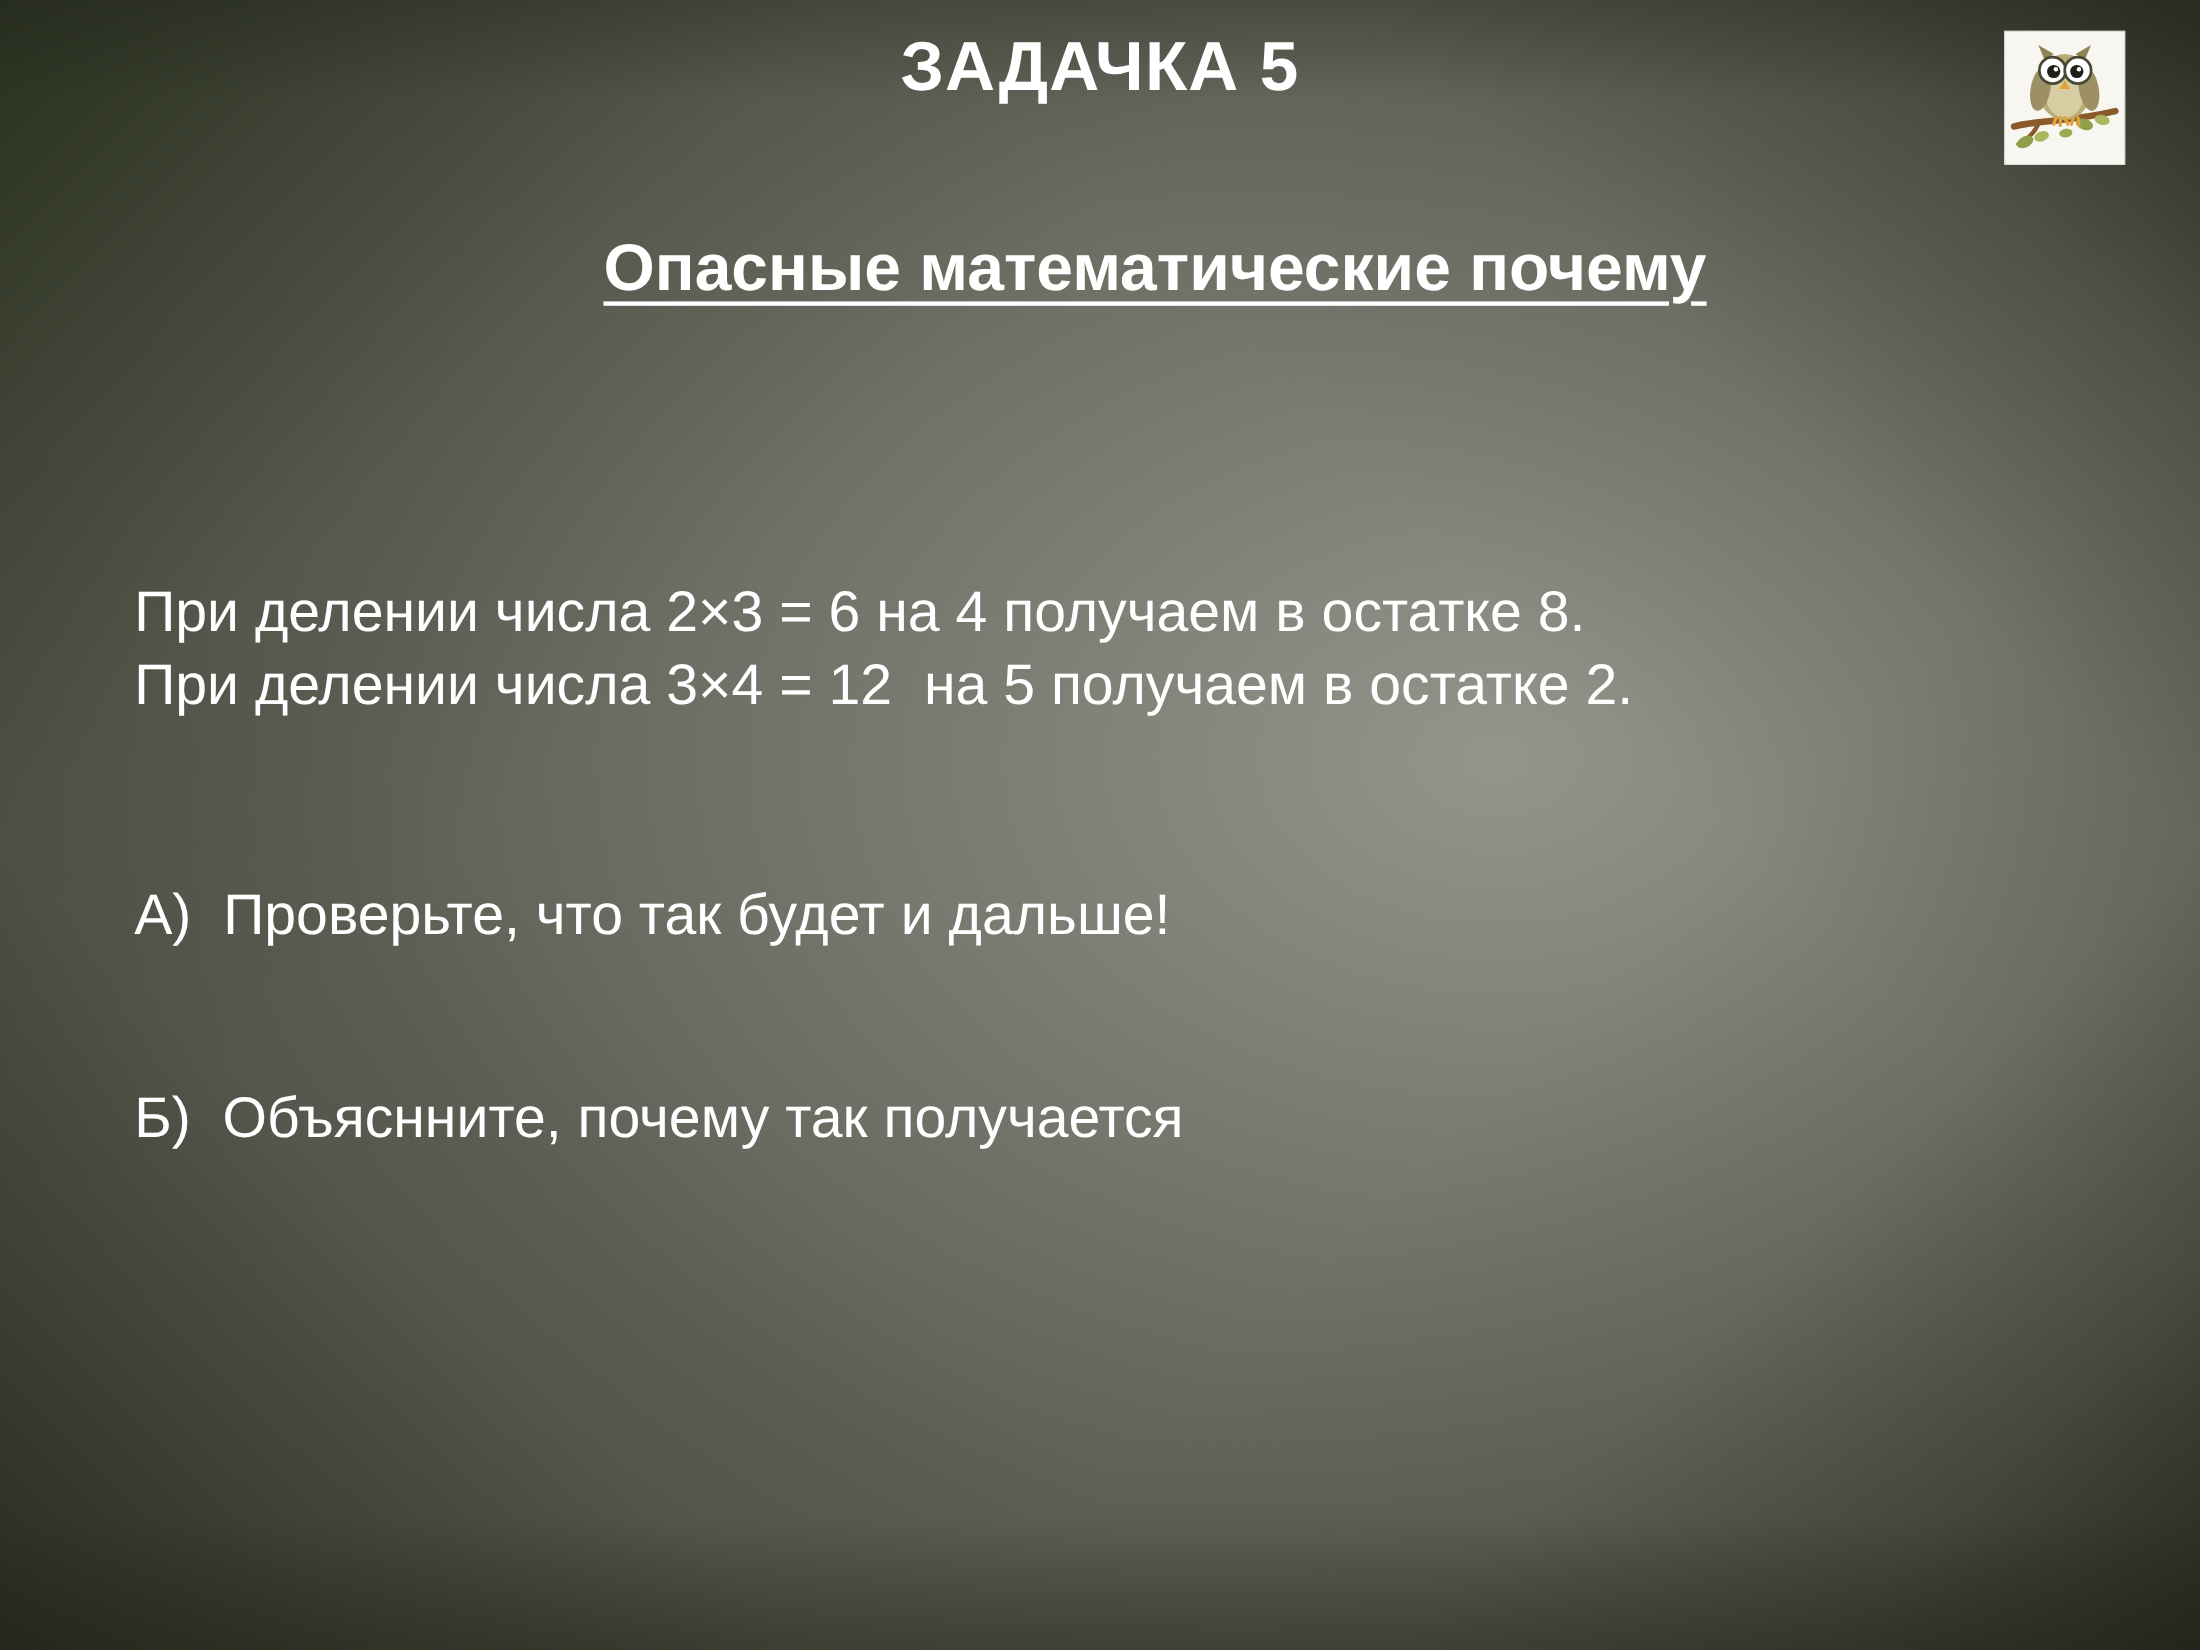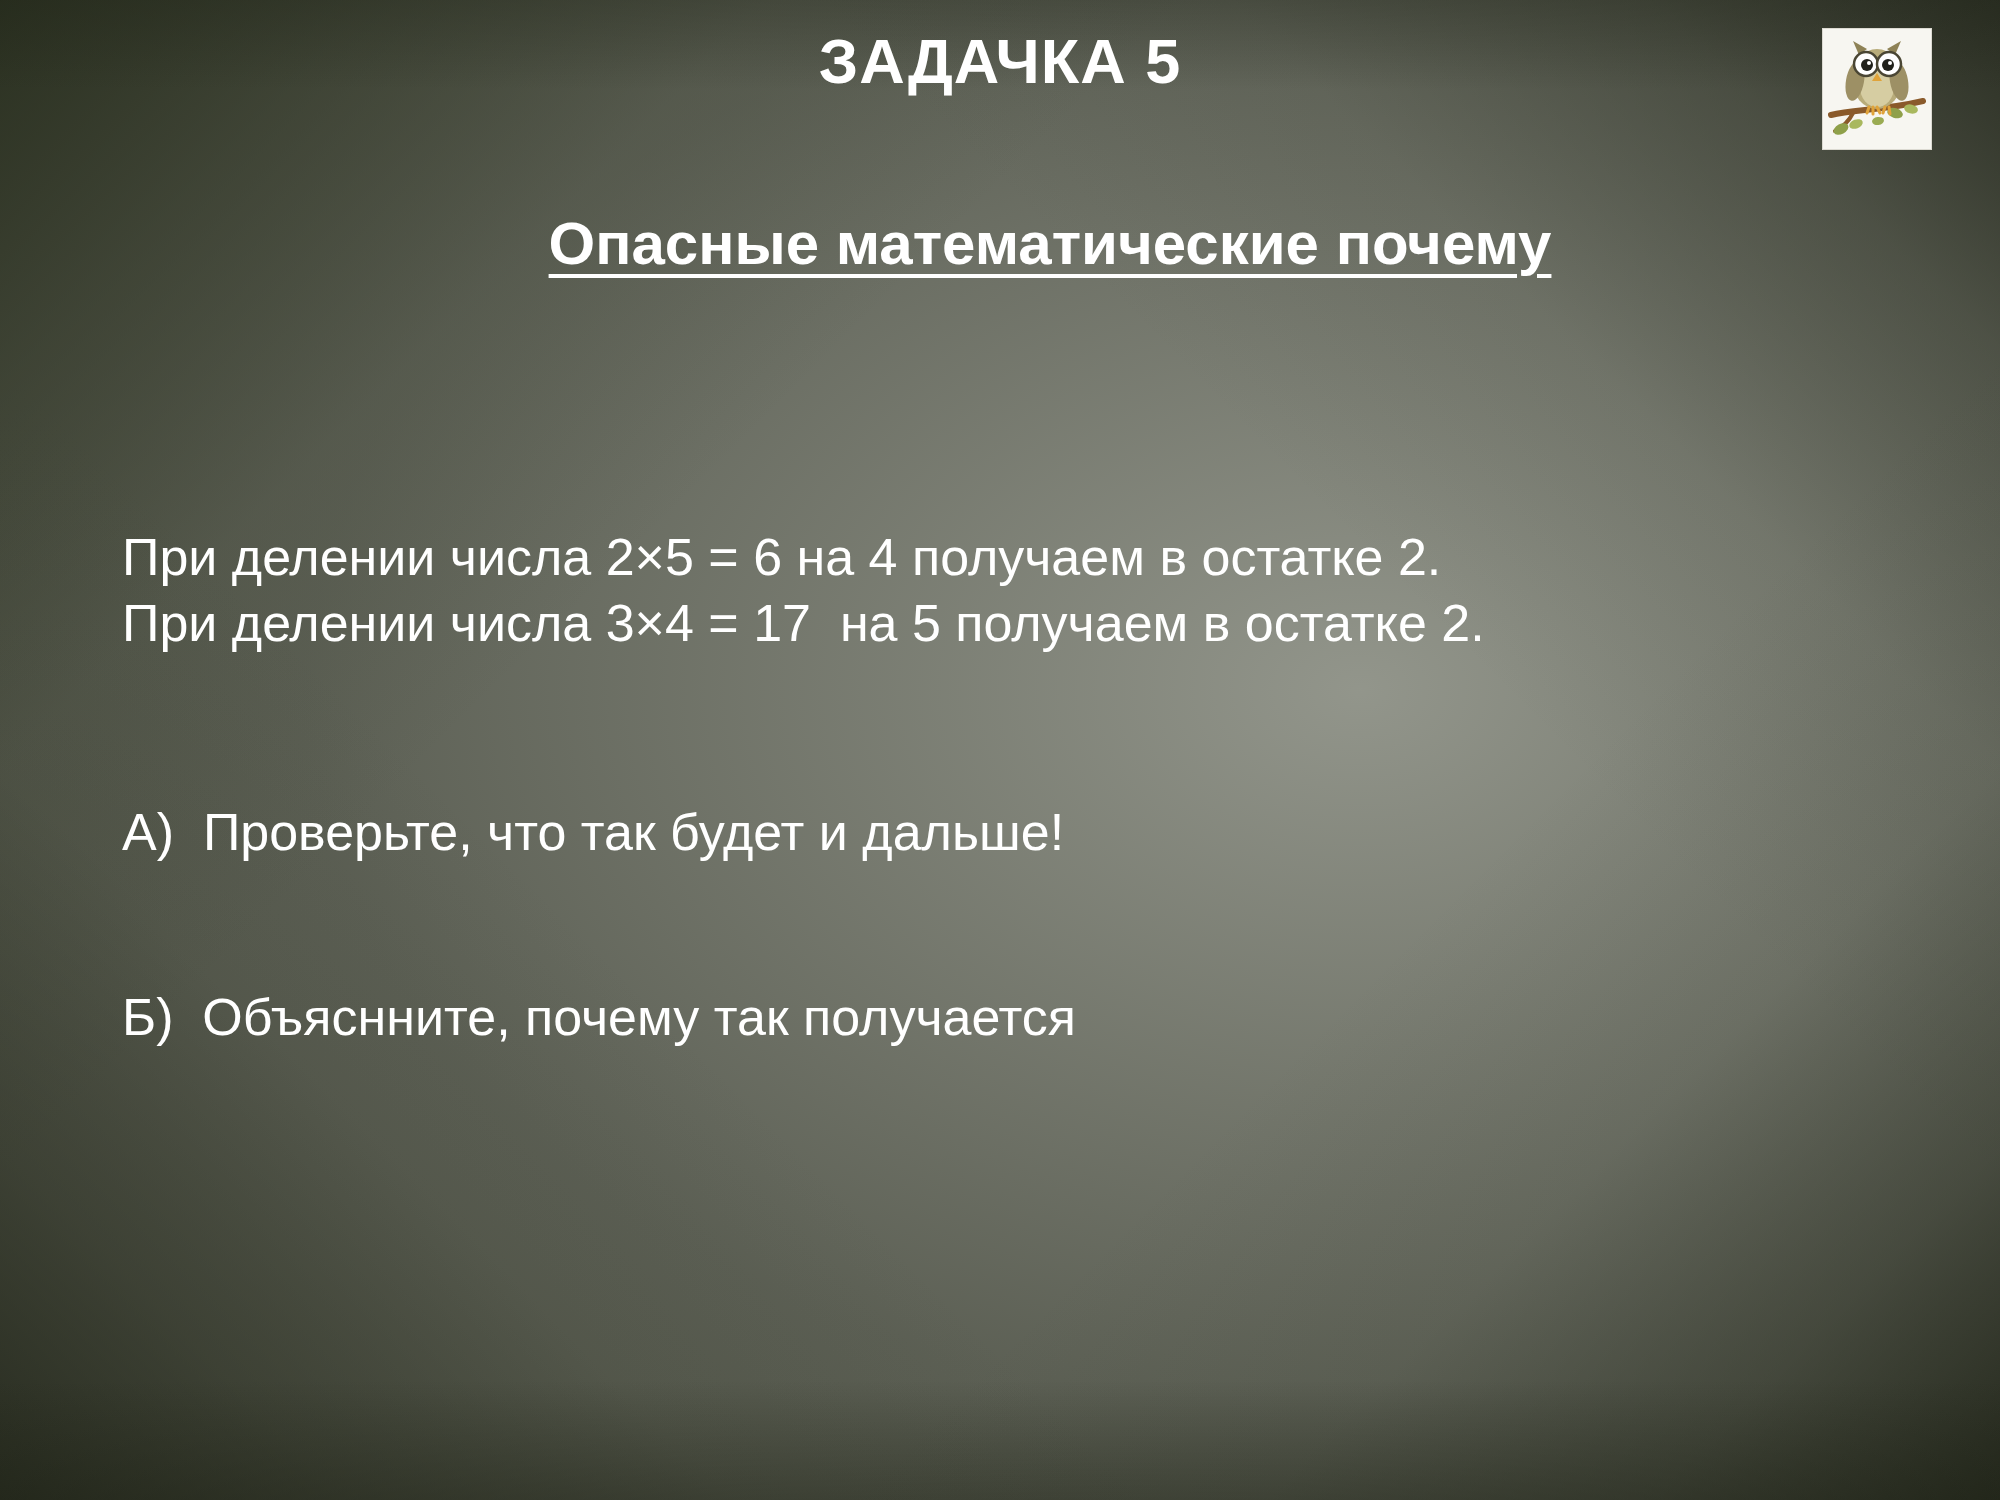--- a/index.html
+++ b/index.html
@@ -228,22 +228,22 @@
         <circle cx="67" cy="34" r="2" fill="#ffffff"></circle>
 
         <path d="M54 44 L49 52 L59 52 Z" fill="#e0a33a"></path>
 
         <path d="M46 78 L44 84 M50 78 L50 85 M54 78 L57 84" stroke="#e0a33a" stroke-width="3" stroke-linecap="round" fill="none"></path>
         <path d="M62 78 L60 84 M66 78 L67 85" stroke="#e0a33a" stroke-width="3" stroke-linecap="round" fill="none"></path>
       </svg>
     </div>
 
     <div class="body-block">
-      <div class="body-line">При делении числа 2×5 = 6 на 4 получаем в остатке 2.</div>
-      <div class="body-line">При делении числа 3×4 = 17  на 5 получаем в остатке 2.</div>
+      <div class="body-line">При делении числа 2×3 = 6 на 4 получаем в остатке 8.</div>
+      <div class="body-line">При делении числа 3×4 = 12  на 5 получаем в остатке 2.</div>
     </div>
 
     <div class="q-item q-b">Б)  Объяснните, почему так получается</div>
 
     <div class="q-item q-a">А)  Проверьте, что так будет и дальше!</div>
 
   </div>
 </div>
 
 </body></html>

